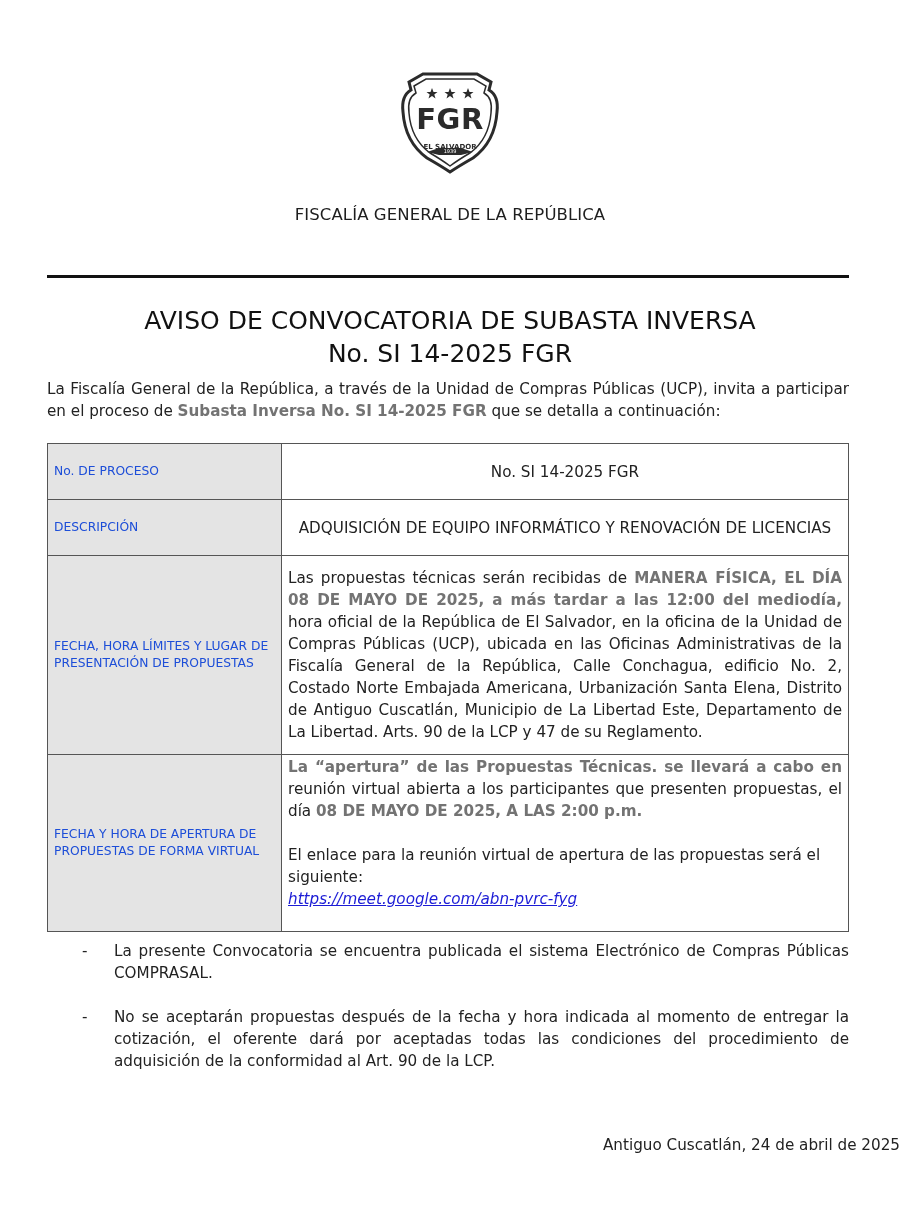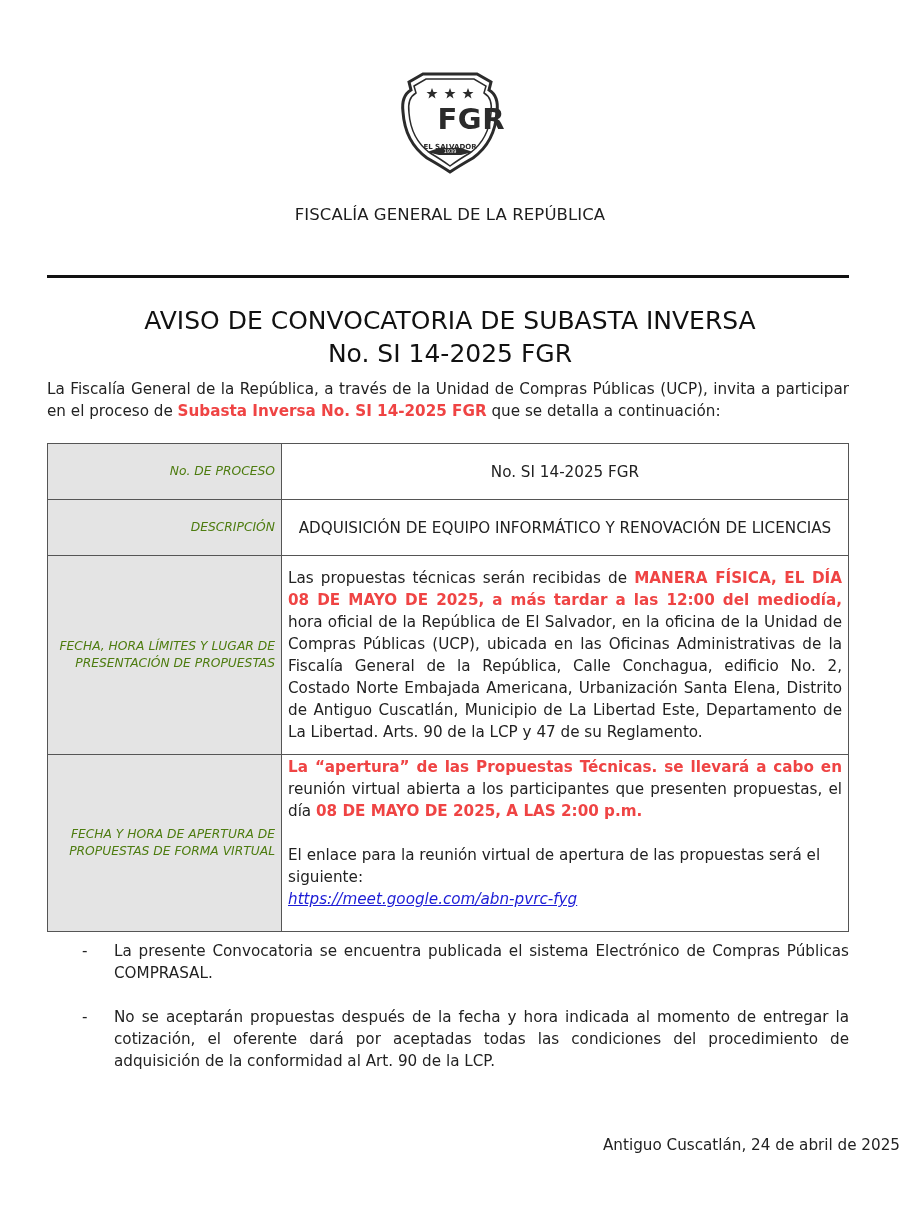--- a/index.html
+++ b/index.html
@@ -6,26 +6,26 @@
   body { width: 900px; height: 1229px; position: relative; overflow: hidden;
          font-family: "DejaVu Sans", sans-serif; color: #1a1a1a; }
   .logo { position: absolute; left: 395px; top: 72px; width: 110px; height: 102px; }
   .org { position: absolute; left: 0; width: 900px; text-align: center; top: 204px;
          font-size: 16.5px; line-height: 22px; color: #1e1e1e; letter-spacing: 0.1px; }
   .rule { position: absolute; left: 47px; width: 802px; top: 275px; height: 3px; background: #111; }
   .title { position: absolute; left: 0; width: 900px; top: 304px; text-align: center;
            font-size: 25px; line-height: 33px; color: #111; }
   .intro { position: absolute; left: 47px; width: 802px; top: 378px; font-size: 15.2px;
            line-height: 22px; text-align: justify; text-align-last: left; color: #222; }
-  .intro b, .bold { font-weight: bold; color: #ef4444; }
+  .intro b, .bold { font-weight: bold; color: #737373; }
   table.details { position: absolute; left: 47px; top: 443px; width: 802px;
                   border-collapse: collapse; }
   table.details td { border: 1.5px solid #555; vertical-align: middle; padding: 0; }
-  td.label { width: 221px; background: #e4e4e4; text-align: right; font-size: 12.3px;
-             line-height: 17px; color: #4d7c0f; padding: 0 6px !important; font-style: italic; }
+  td.label { width: 221px; background: #e4e4e4; text-align: left; font-size: 12.3px;
+             line-height: 17px; color: #1d4ed8; padding: 0 6px !important; }
   td.value { background: #fff; font-size: 15.2px; line-height: 22px; color: #222; }
   .r1 td { height: 55px; }
   .r2 td { height: 55px; }
   .r3 td { height: 196px; }
   .r4 td { height: 174px; }
   .center-val { text-align: center; padding: 0 10px !important; }
   .just { text-align: justify; padding: 1px 6px 1px 6px !important; }
   .r4 .just { vertical-align: top; padding-top: 1px !important; }
   a.link { color: #1c1cd6; font-style: italic; text-decoration: underline; }
   .bullets { position: absolute; left: 82px; width: 767px; top: 940px; font-size: 15.2px;
@@ -42,21 +42,21 @@
   <svg width="110" height="102" viewBox="0 0 110 102">
     <path d="M14 10 L28 2 L82 2 L96 10 L94 18 Q104 24 102 40 Q100 70 78 86 Q64 94 55 100 Q46 94 32 86 Q10 70 8 40 Q6 24 16 18 Z" fill="#ffffff" stroke="#2b2b2b" stroke-width="3"></path>
     <path d="M19 14 L31 7 L79 7 L91 14 L89 21 Q98 26 96 41 Q94 67 75 81 Q63 88 55 94 Q47 88 35 81 Q16 67 14 41 Q12 26 21 21 Z" fill="none" stroke="#2b2b2b" stroke-width="1.5"></path>
     <g fill="#2b2b2b">
       <polygon points="37,16 38.5,20 42.5,20 39.3,22.5 40.5,26.5 37,24 33.5,26.5 34.7,22.5 31.5,20 35.5,20"></polygon>
       <polygon points="55,16 56.5,20 60.5,20 57.3,22.5 58.5,26.5 55,24 51.5,26.5 52.7,22.5 49.5,20 53.5,20"></polygon>
       <polygon points="73,16 74.5,20 78.5,20 75.3,22.5 76.5,26.5 73,24 69.5,26.5 70.7,22.5 67.5,20 71.5,20"></polygon>
     </g>
     <path d="M32 80 L44 76 L66 76 L78 80 L66 83 L44 83 Z" fill="#2b2b2b"></path>
   </svg>
-  <div style="position:absolute;left:0;top:30px;width:110px;text-align:right;font-family:'DejaVu Sans',sans-serif;font-weight:bold;font-size:29px;color:#2b2b2b;letter-spacing:0.5px;">FGR</div>
+  <div style="position:absolute;left:0;top:30px;width:110px;text-align:center;font-family:'DejaVu Sans',sans-serif;font-weight:bold;font-size:29px;color:#2b2b2b;letter-spacing:0.5px;">FGR</div>
   <div style="position:absolute;left:0;top:63px;width:110px;text-align:center;font-family:'DejaVu Sans',sans-serif;font-weight:bold;font-size:7px;color:#2b2b2b;margin-top:8px;">EL SALVADOR</div>
   <div style="position:absolute;left:0;top:76px;width:110px;text-align:center;font-family:'DejaVu Sans',sans-serif;font-size:5px;color:#fff;">1939</div>
 </div>
 
 <div class="org">
   <div>FISCALÍA GENERAL DE LA REPÚBLICA</div>
 </div>
 <div class="rule"></div>
 
 <div class="title">

